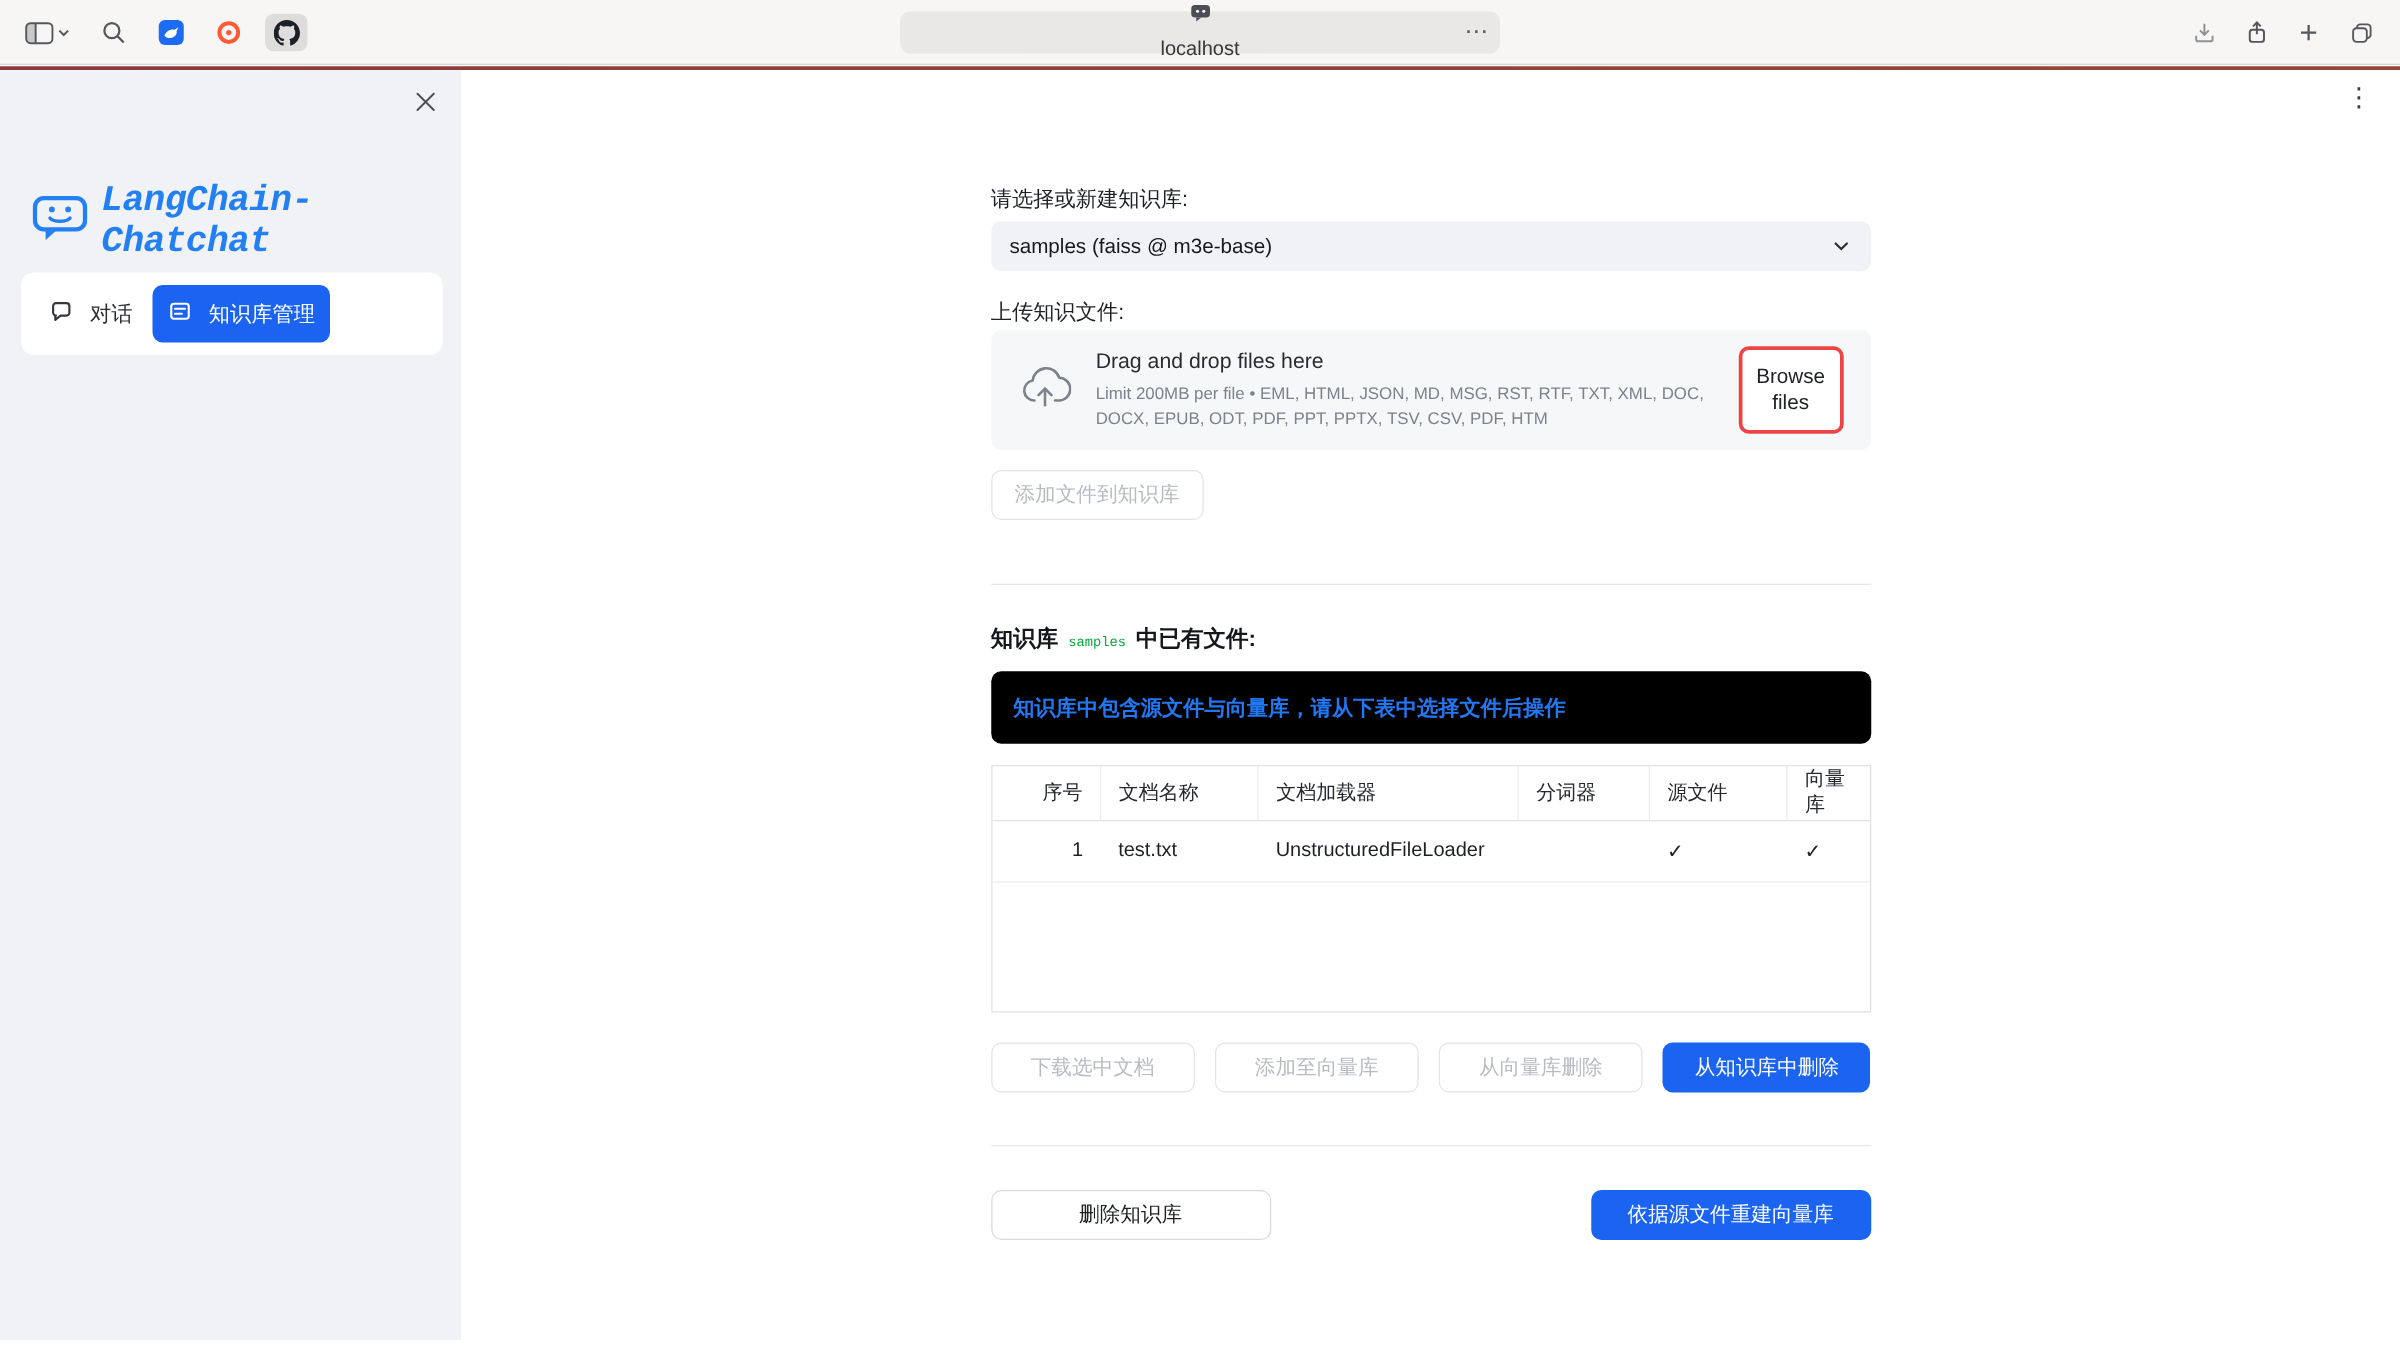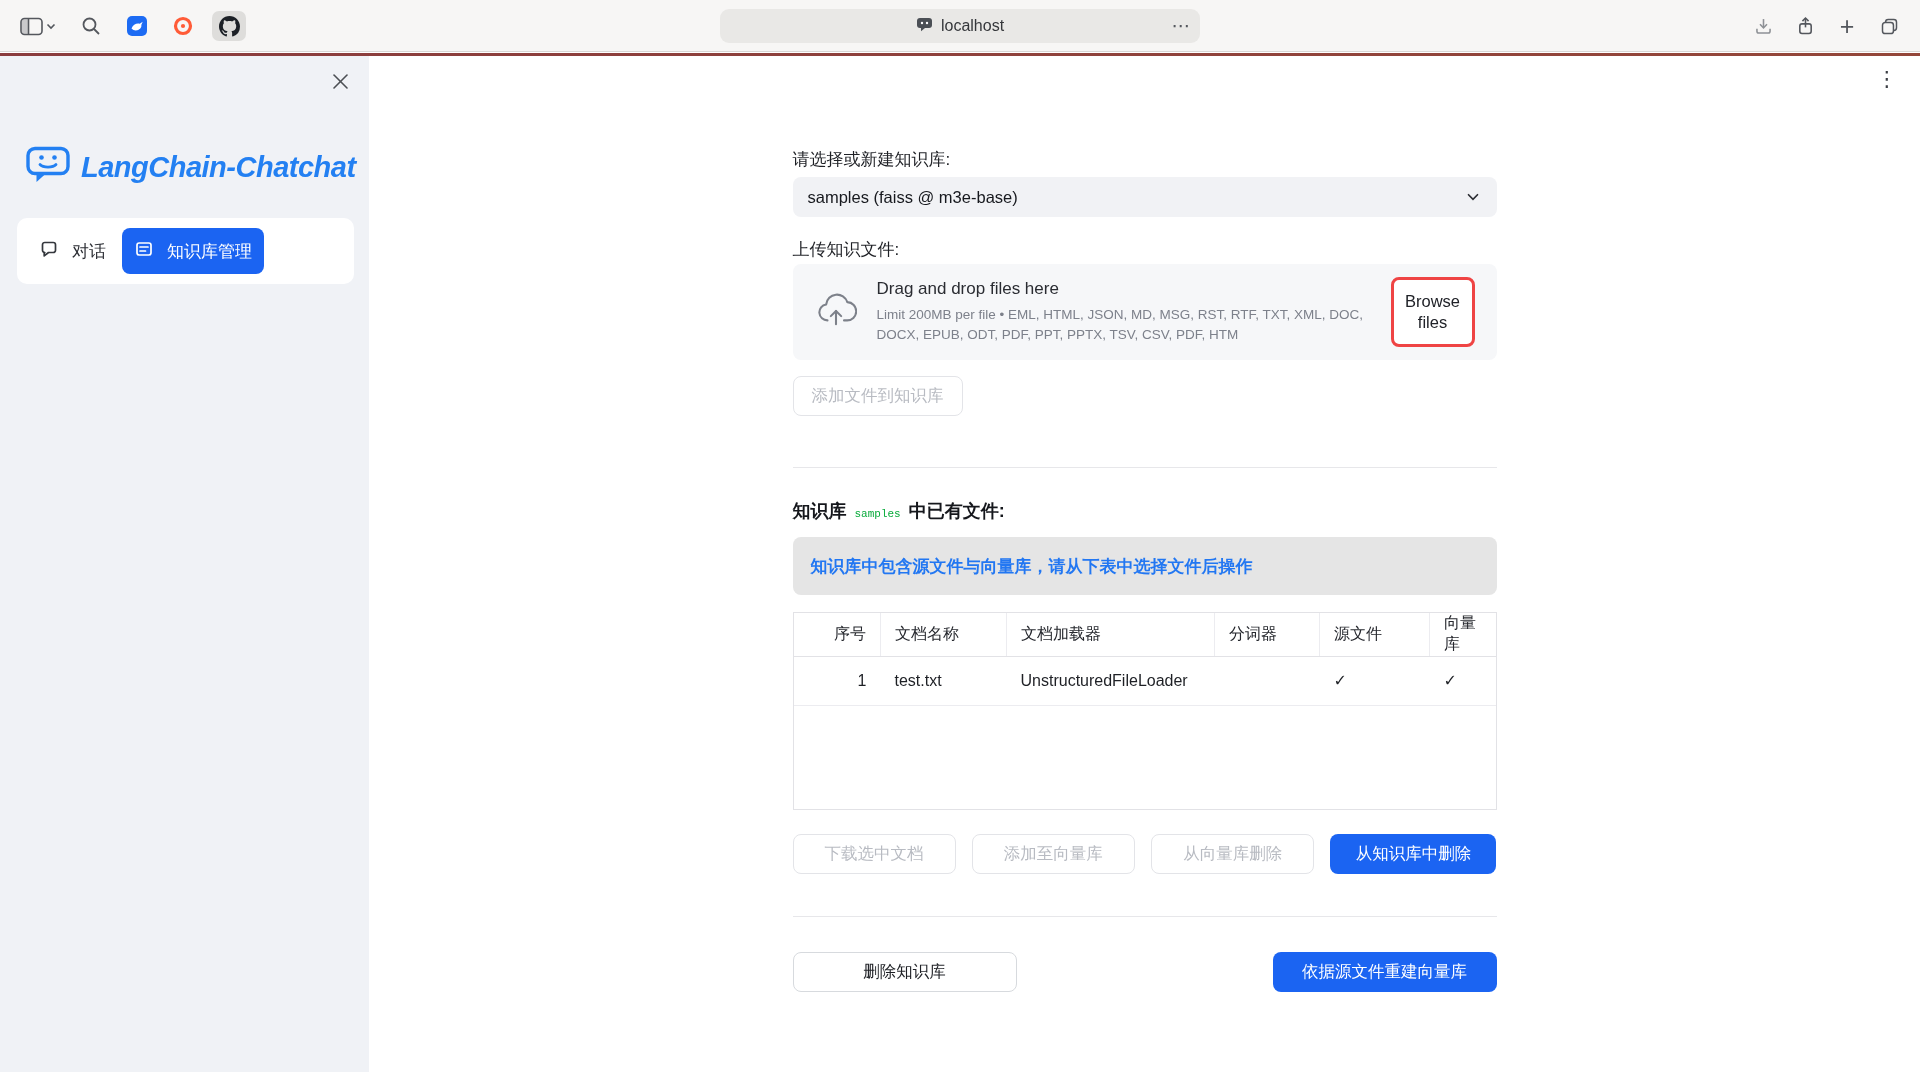--- a/index.html
+++ b/index.html
@@ -11,37 +11,37 @@
   .toolbar { position:absolute; top:0; left:0; width:1920px; height:52px;
     background:#f7f6f5; border-bottom:1px solid #d8d6d4; }
   .tb-left { position:absolute; left:14px; top:0; height:52px; display:flex; align-items:center; gap:12px; }
   .tb-btn { width:34px; height:30px; display:flex; align-items:center; justify-content:center;
     color:#54575d; border-radius:6px; }
   .tb-btn svg { display:block; }
   .sidebar-toggle { width:48px; gap:3px; }
   .ext-active { background:#dedddb; width:34px; height:30px; border-radius:7px; }
   .url-field { position:absolute; left:50%; top:9px; transform:translateX(-50%);
     width:480px; height:34px; background:#e9e8e6; border-radius:9px;
-    display:flex; align-items:center; justify-content:center; gap:8px; }
+    display:flex; align-items:center; justify-content:center; gap:8px;flex-direction:column; }
   .url-text { font-size:16px; color:#35373b; }
   .url-ellipsis { position:absolute; right:5px; top:6px; width:28px; height:22px;
     border-radius:7px; color:#55585e; font-size:19px; line-height:22px; text-align:center; }
   .tb-right { position:absolute; right:14px; top:0; height:52px; display:flex; align-items:center; gap:8px; }
   .tb-plus { font-size:25px; font-weight:300; color:#54575d; line-height:28px; }
   .decoration-bar { position:absolute; top:53px; left:0; width:1920px; height:3px;
     background:linear-gradient(90deg,#8a3c3e,#94473a); }
 
   
   .app { position:absolute; top:56px; left:0; width:1920px; height:1024px; background:#fff; }
   .sidebar { position:absolute; left:0; top:0; width:369px; height:100%; background:#f0f2f6; }
   .sidebar::after { content:""; position:absolute; bottom:0; left:0; width:100%; height:8px; background:#fff; }
   .sidebar-close { position:absolute; top:14px; right:16px; width:26px; height:26px;
     display:flex; align-items:center; justify-content:center; color:#4c4f54; }
   .logo { position:absolute; top:88px; left:25px; display:flex; align-items:center; gap:10px; }
-  .logo-text { font-size:29px; font-style:italic; font-weight:bold; color:#2380f2; letter-spacing:-0.5px; }
+  .logo-text { font-size:29px; font-style:italic; font-weight:bold; color:#2380f2; letter-spacing:-0.5px;font-family:Liberation Mono, monospace; }
   .nav-panel { position:absolute; top:162px; left:17px; width:337px; background:#fff;
     border-radius:10px; padding:10px; display:flex; flex-direction:row; gap:4px; }
   .nav-item { height:46px; display:flex; align-items:center; gap:13px; padding:0 12px;
     border-radius:8px; font-size:17px; color:#2b2d33; }
   .nav-item.selected { background:#1b64f2; color:#fff; }
 
   .main { position:absolute; left:369px; top:0; width:1551px; height:100%; background:#fff; }
   .main-menu { position:absolute; top:8px; right:18px; width:30px; height:30px;
     font-size:21px; color:#3b3e44; line-height:30px; text-align:center; }
 
@@ -59,21 +59,21 @@
   .dz-sub { margin-top:6px; font-size:13.5px; line-height:1.5; color:#7d818b; max-width:520px; }
   .browse-btn { width:84px; padding:11px 8px; background:#fff; border:3px solid #ef4444;
     border-radius:8px; font-size:16.5px; line-height:1.3; color:#202228; }
   .add-files-btn { margin-top:16px; height:40px; padding:0 18px; border:1px solid #e3e4e8;
     border-radius:8px; color:#b8bbc2; font-size:16.5px; background:#fff; }
   .divider { margin-top:51px; border-top:1px solid #e7e7ea; }
   .files-heading { margin-top:31px; font-size:18px; font-weight:bold; color:#15171c;
     display:flex; align-items:baseline; gap:8px; }
   .kb-code { font-family:"Liberation Mono","DejaVu Sans Mono",monospace; font-size:11px;
     color:#09ab3b; font-weight:normal; }
-  .info-banner { margin-top:14px; height:58px; background:#e5e5e5; border-radius:8px;
+  .info-banner { margin-top:14px; height:58px; background:#000000; border-radius:8px;
     display:flex; align-items:center; padding:0 18px; color:#2277f2; font-size:17px; font-weight:600; }
   .table-wrap { margin-top:17px; height:198px; border:1px solid #e2e2e6; background:#fff; }
   table { width:100%; border-collapse:collapse; table-layout:fixed; font-size:16px; color:#1e2025; }
   thead th { height:43px; font-weight:normal; text-align:left; padding:0 14px;
     border-bottom:1px solid #e2e2e6; border-left:1px solid #ececf0; color:#26282e; }
   thead th:first-child { border-left:none; text-align:right; }
   tbody td { height:49px; padding:0 14px; border-bottom:1px solid #ececf0; }
   tbody tr.filler td { border-bottom:none; height:104px; }
   .col-idx { text-align:right; }
   .actions { margin-top:24px; display:flex; justify-content:space-between; }

